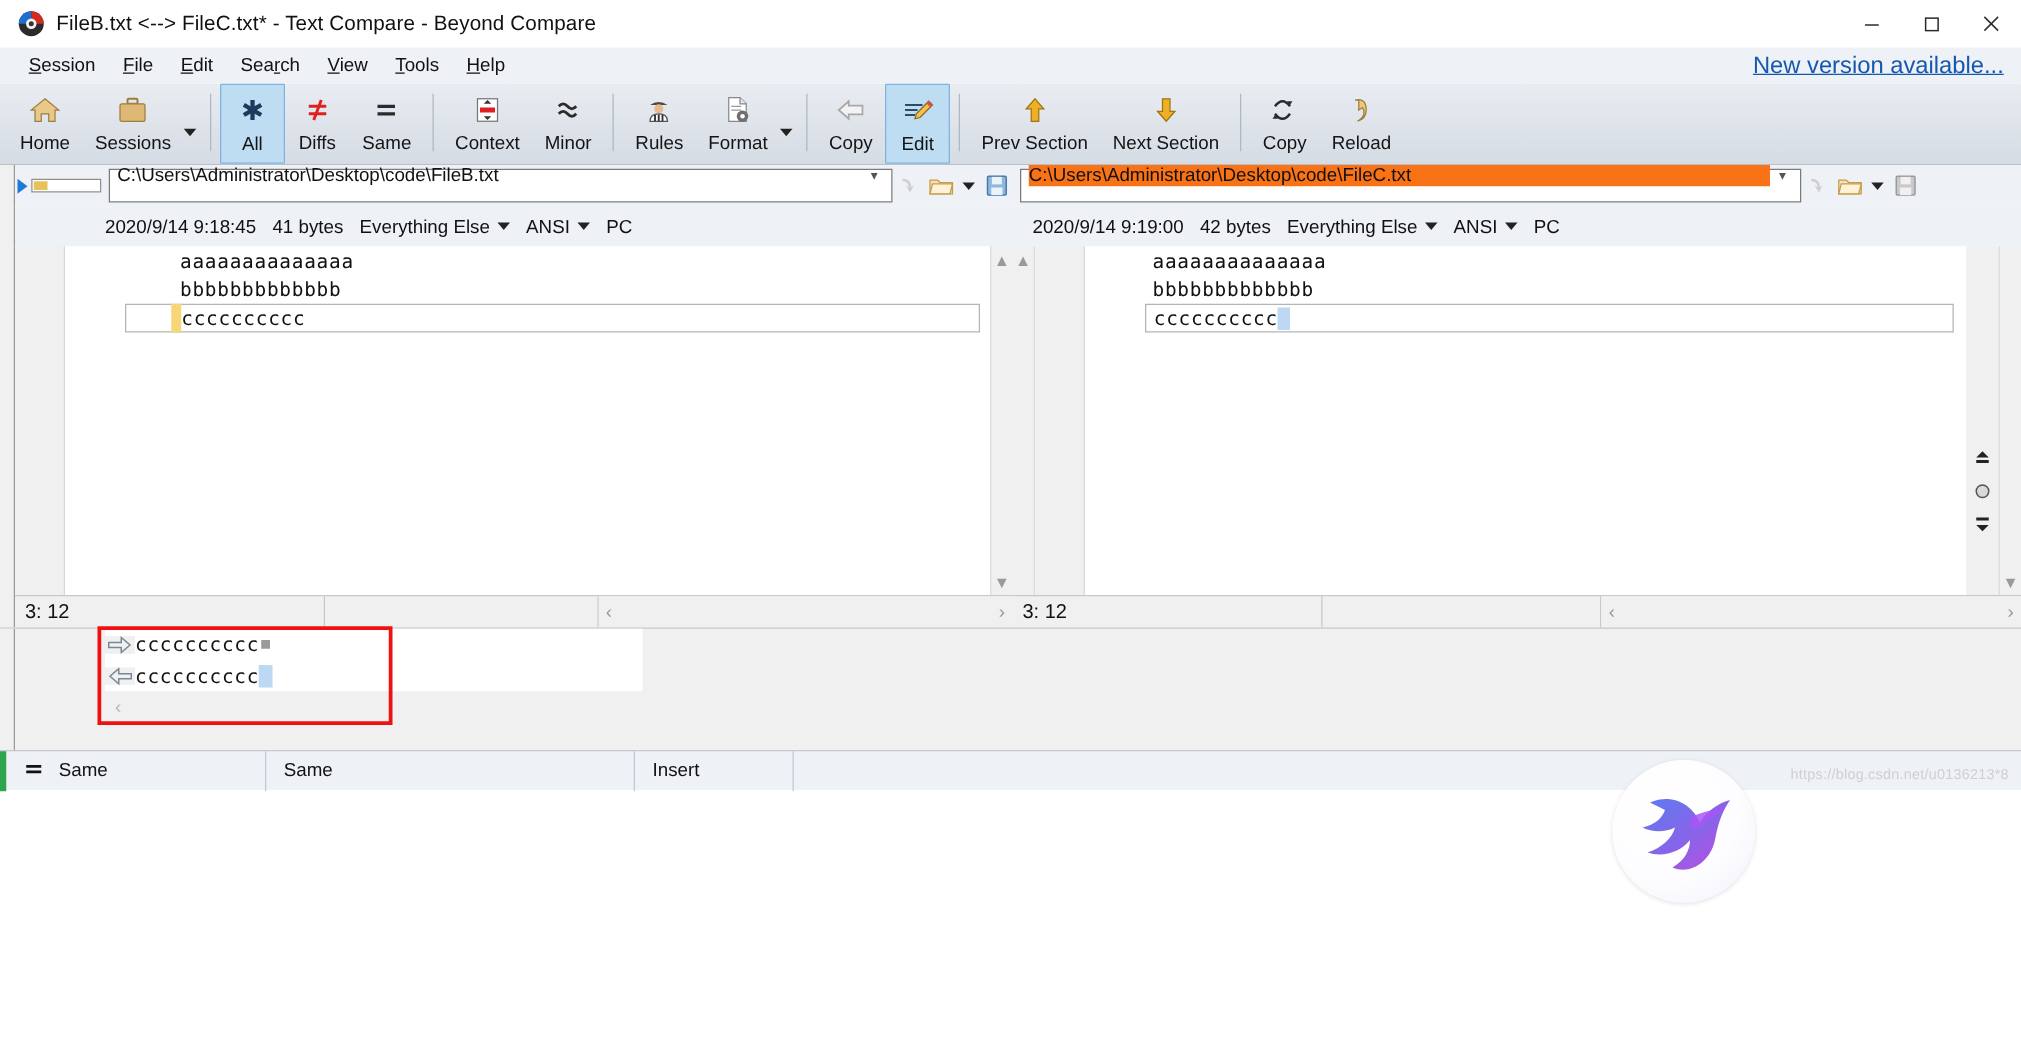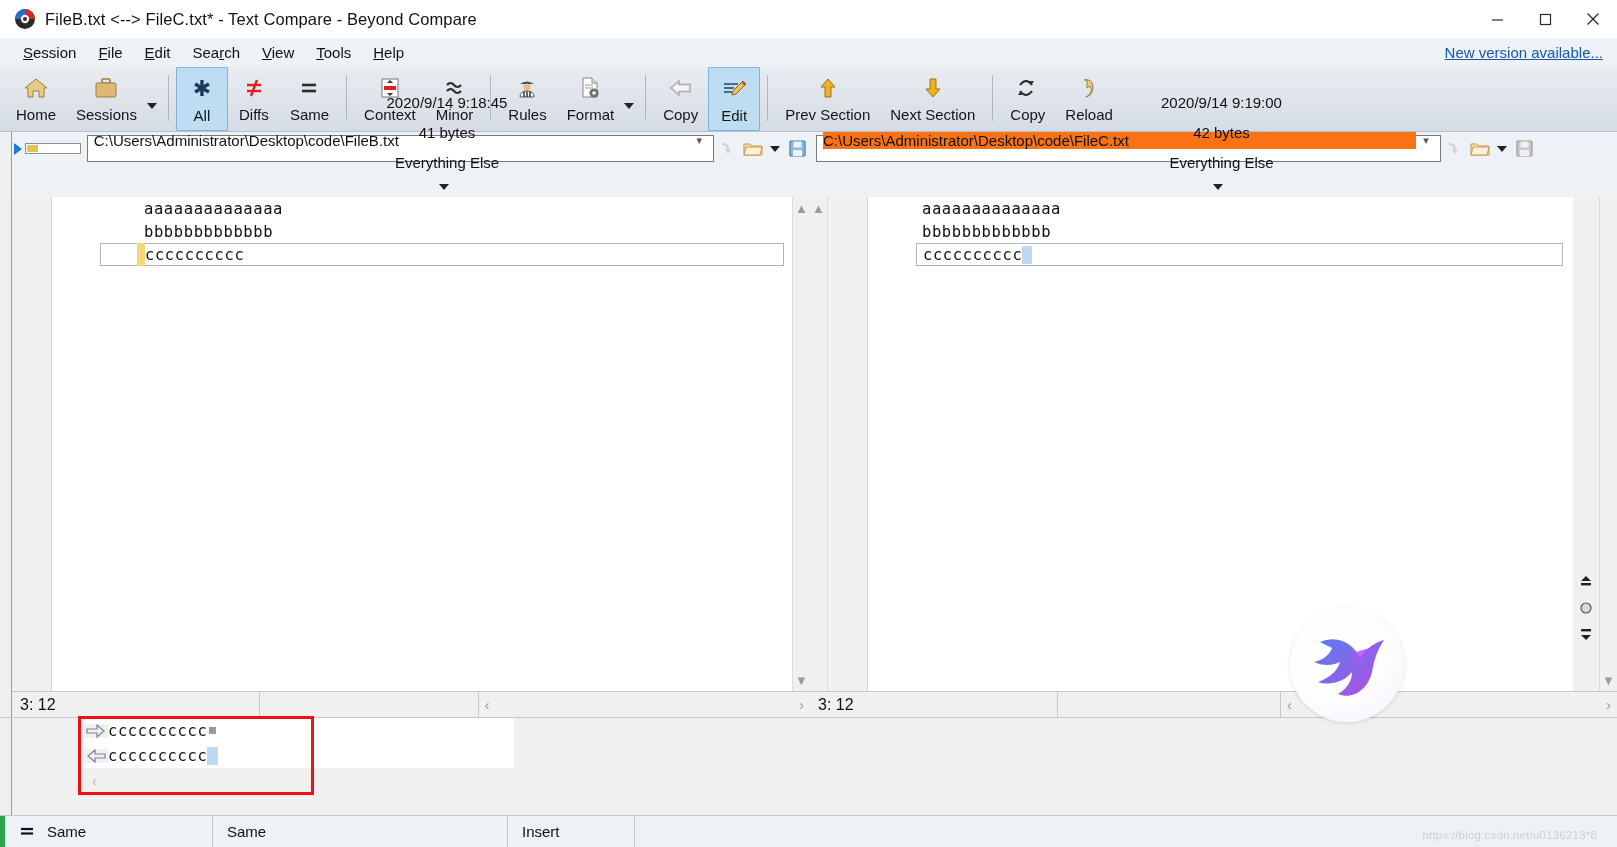--- a/index.html
+++ b/index.html
@@ -4,21 +4,21 @@
 <style>
   * { box-sizing: border-box; margin:0; padding:0; }
   html,body { width:1617px; height:847px; overflow:hidden; }
   body {
     font-family: "Liberation Sans", sans-serif;
     font-size: 15px;
     color: #1a1a1a;
     background: #ffffff;
     -webkit-font-smoothing: antialiased;
   }
-  .app { position:relative; width:1617px; height:847px; display:flex; flex-direction:column; }
+  .app { position:relative; width:1617px; height:632px; display:flex; flex-direction:column; }
 
   
   .titlebar {
     height:38px; background:#ffffff; display:flex; align-items:center;
     border-bottom:0px solid #e5e5e5; flex:0 0 38px;
   }
   .title-icon { width:22px; height:22px; margin-left:14px; margin-right:9px; position:relative; flex:0 0 22px;}
   .title-text { font-size:16.5px; color:#111; letter-spacing:0.1px; }
   .wincontrols { margin-left:auto; display:flex; height:38px; }
   .wincontrols div {
@@ -27,21 +27,21 @@
   }
 
   
   .menubar {
     height:29px; background:#eef1f5; display:flex; align-items:center;
     padding-left:12px; flex:0 0 29px; position:relative;
   }
   .menu-item { padding:2px 11px; font-size:15px; color:#111; }
   .menu-item u { text-decoration:underline; }
   .newversion {
-    margin-left:auto; margin-right:14px; color:#1558b0; font-size:15px;
+    margin-left:auto; margin-right:14px; color:#1558b0; font-size:19px;
     text-decoration:underline; cursor:pointer;
   }
 
   
   .toolbar {
     height:65px; flex:0 0 65px; display:flex; align-items:stretch;
     background:linear-gradient(180deg,#e9edf2 0%, #dee3ea 55%, #d6dce4 100%);
     border-bottom:1px solid #b9c0c9; padding-left:6px;
   }
   .tb-btn {
@@ -68,21 +68,21 @@
   }
   .pathfield.sel { background:#fff; }
   .pathfield.sel .pf-text { background:#f97316; }
   .pf-text { flex:1; white-space:nowrap; overflow:hidden; }
   .pf-caret { width:20px; display:flex; align-items:center; justify-content:center; color:#555; font-size:11px;}
   .ic-btn { width:26px; height:28px; display:flex; align-items:center; justify-content:center; }
   .ic-small-caret { width:0;height:0;border-left:5px solid transparent;border-right:5px solid transparent;border-top:6px solid #222; margin:0 4px;}
 
   
   .inforow { height:32px; flex:0 0 32px; display:flex; background:#eef1f5; align-items:center;}
-  .info-seg { display:flex; align-items:center; gap:13px; font-size:15px; color:#111;flex-direction:column; }
+  .info-seg { display:flex; align-items:center; gap:13px; font-size:15px; color:#111; }
   .info-seg .dd { width:0;height:0;border-left:5px solid transparent;border-right:5px solid transparent;border-top:6px solid #222; margin-left:-7px;}
 
   
   .panes { flex:1 1 auto; display:flex; background:#f0f0f0; min-height:0; }
   .pane { display:flex; flex-direction:column; min-width:0; }
   .pane-body { flex:1 1 auto; display:flex; min-height:0; }
   .gutter { width:40px; background:#f0f0f0; border-right:1px solid #d7d7d7; flex:0 0 40px; }
   .textarea-wrap { flex:1 1 auto; background:#fff; position:relative; overflow:hidden;}
   .vscroll {
     width:18px; flex:0 0 18px; background:#f0f0f0; border-left:1px solid #dcdcdc;
@@ -127,21 +127,21 @@
   
   .navcol {
     width:26px; flex:0 0 26px; background:#f0f0f0; display:flex; flex-direction:column;
     align-items:center; padding-top:0px;
   }
   .navcol .nb { height:26px; width:26px; display:flex; align-items:center; justify-content:center; color:#333; font-size:12px;}
 
   .watermark { position:absolute; left:1290px; top:608px; width:114px; height:114px; border-radius:50%;
     background:radial-gradient(circle at 38% 34%, #ffffff 0%, #fdfdff 55%, #f2f0fb 100%);
     box-shadow:0 1px 4px rgba(0,0,0,.12); overflow:hidden; pointer-events:none; }
-  .csdn { position:absolute; right:20px; bottom:6px; font-size:11.5px; color:#cfcfcf; letter-spacing:.2px;}
+  .csdn { position:absolute; right:10px; bottom:6px; font-size:11.5px; color:#cfcfcf; letter-spacing:.2px;}
 </style>
 </head>
 <body>
 
 <div class="app">
 
   <div class="titlebar">
     <div class="title-icon">
       <svg width="22" height="22" viewBox="0 0 22 22">
         <circle cx="11" cy="11" r="10" fill="#2b2b2b"></circle>

